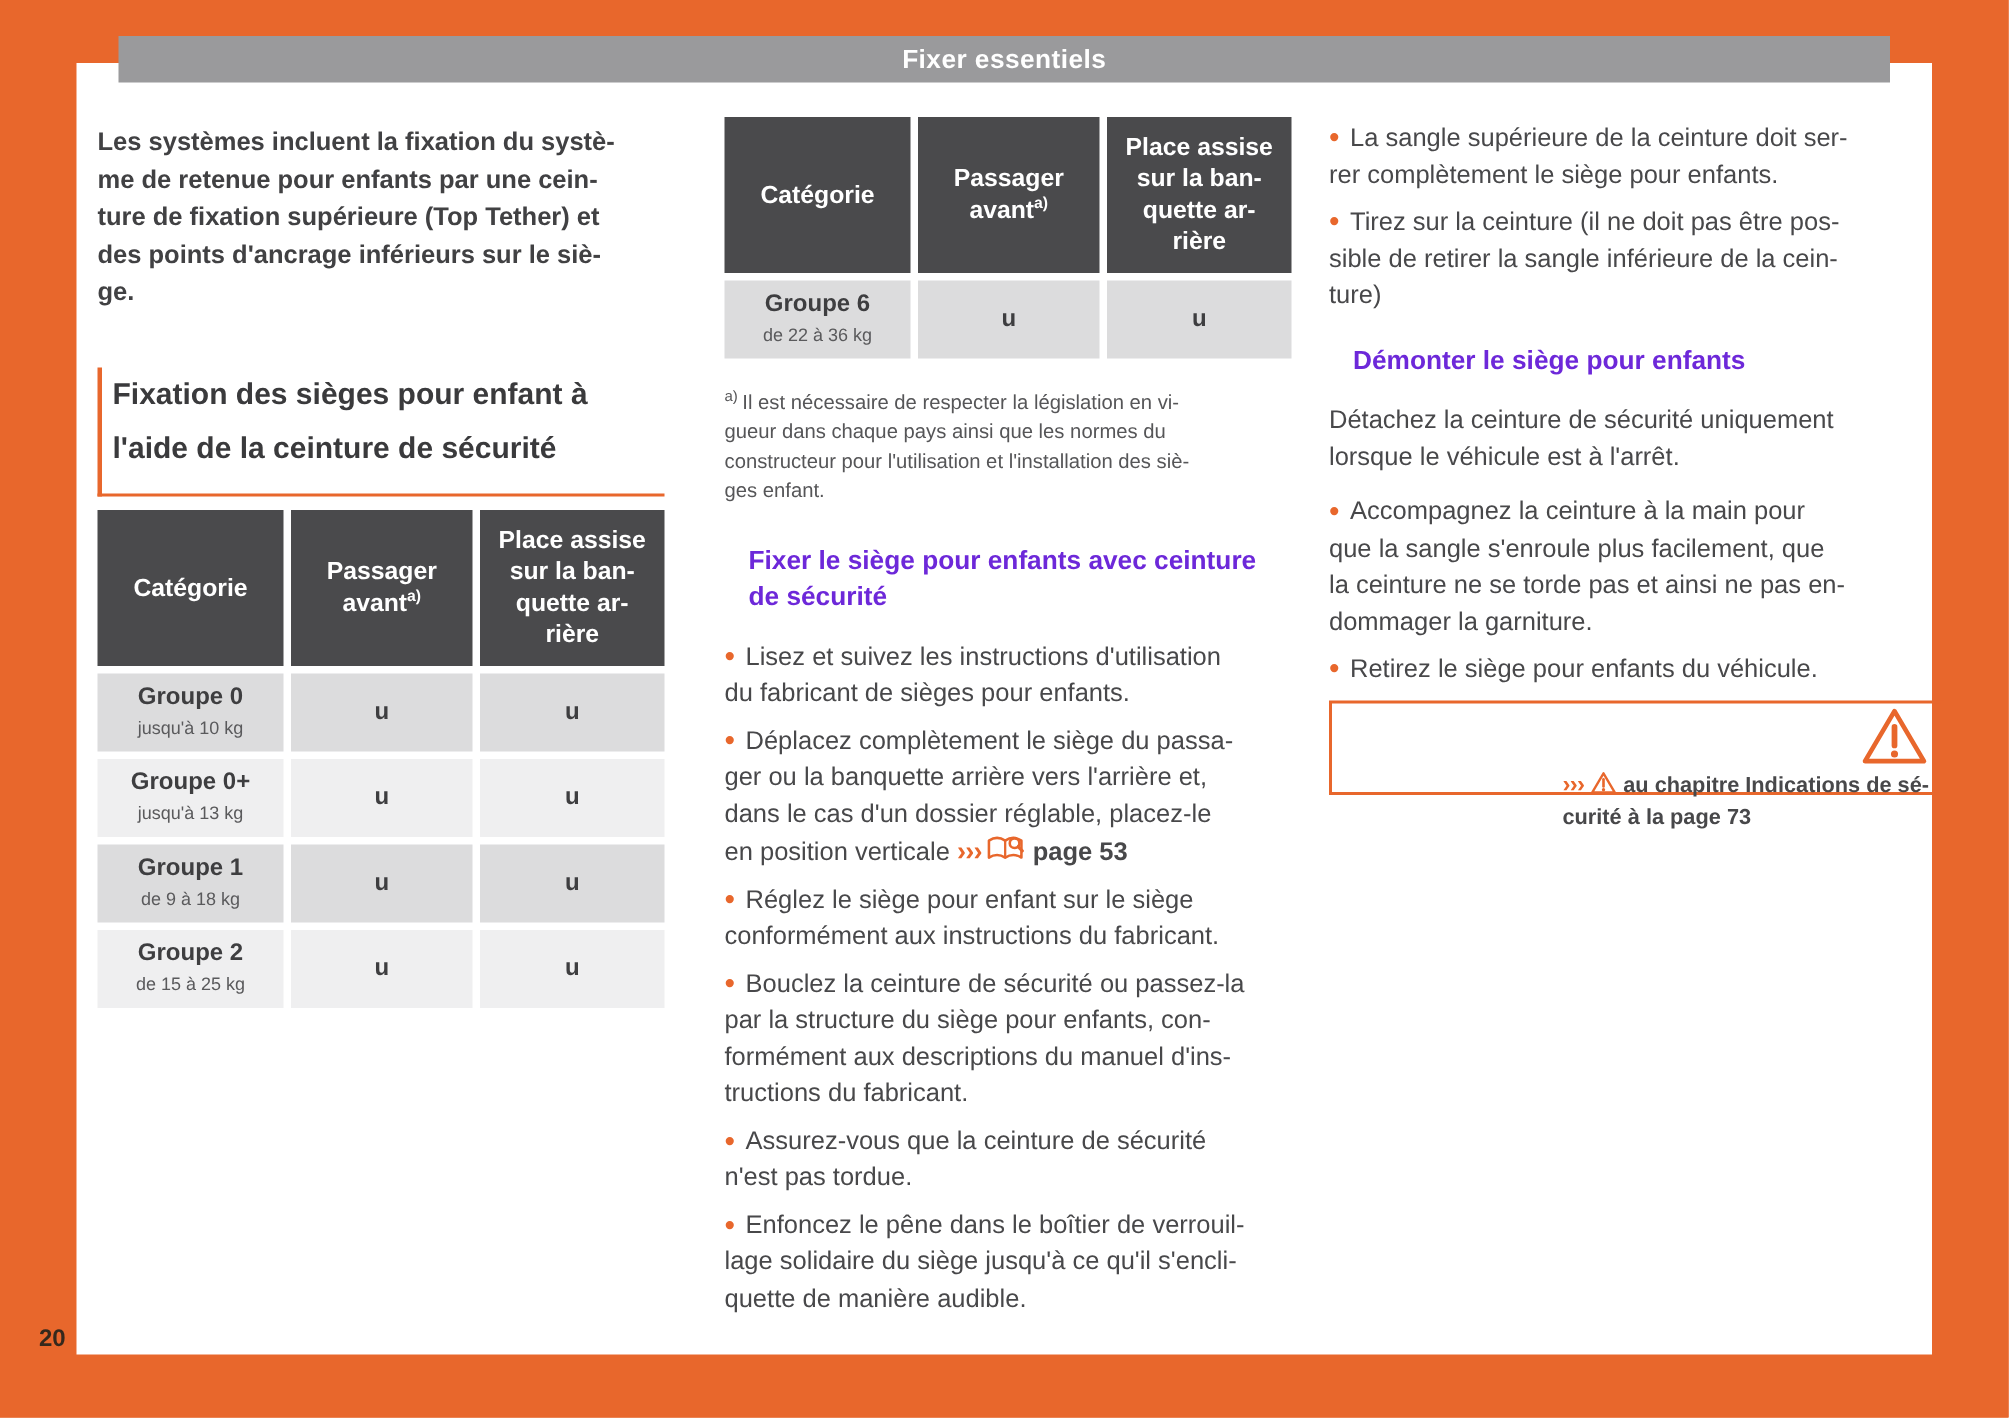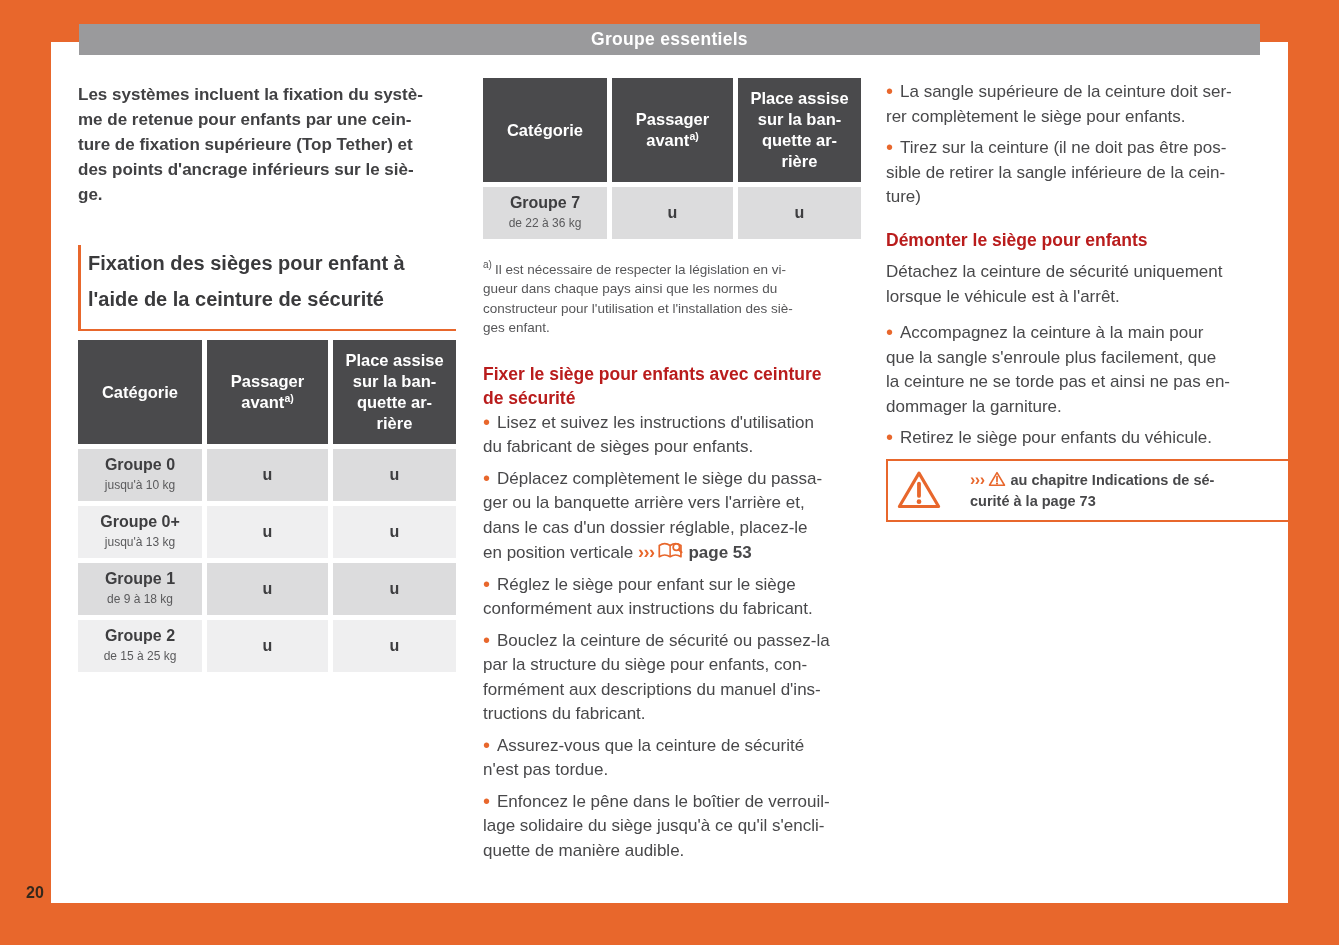--- a/index.html
+++ b/index.html
@@ -5,32 +5,32 @@
   html,body{margin:0;padding:0;background:#E8672C;}
   .page{position:relative;width:1339px;height:945px;background:#E8672C;overflow:hidden;
         font-family:"Liberation Sans","DejaVu Sans",sans-serif;color:#48484A;}
   .card{position:absolute;left:51px;top:42px;width:1237px;height:861px;background:#FFFFFF;}
   .header-bar{position:absolute;left:79px;top:24px;width:1181px;height:31px;background:#9A9A9C;
         display:flex;align-items:center;justify-content:center;z-index:3;}
   .header-bar span{color:#FFFFFF;font-weight:bold;font-size:17.5px;letter-spacing:.3px;}
   .pagenum{position:absolute;left:26px;top:884px;font-size:16px;font-weight:bold;color:#35281C;z-index:3;}
 
   .col{position:absolute;top:0;height:100%;}
-  .col1{left:27px;width:378px;}
+  .col1{left:14px;width:378px;}
   .col2{left:432px;width:378px;}
   .col3{left:835px;width:376px;}
 
   .pre{white-space:pre-line;}
   p{margin:0;}
   .body,.bullet{font-size:17px;line-height:24.5px;color:#48484A;}
   .intro{margin:40px 0 0;font-size:17px;line-height:25px;font-weight:bold;color:#414143;}
   .section-title{margin:38px 0 0;font-size:20px;line-height:36px;font-weight:bold;color:#3A3A3C;
         border-left:3px solid #E8672C;border-bottom:2px solid #E8672C;padding:0 0 12px 7px;}
   .mention{margin:14px 0 0;}
-  .subhead{margin:0;font-size:17.5px;line-height:24.5px;font-weight:bold;color:#b91c1c;}
+  .subhead{margin:16px;font-size:17.5px;line-height:24.5px;font-weight:bold;color:#6d28d9;}
 
   
   .ctable{display:grid;grid-template-columns:124px 121px 123px;gap:5px;background:#FFFFFF;}
   .t1{margin-top:9px;}
   .t2{margin-top:36px;}
   .th{background:#4A4A4C;color:#FFFFFF;height:104px;display:flex;flex-direction:column;
       align-items:center;justify-content:center;text-align:center;font-weight:bold;
       font-size:16.5px;line-height:21px;}
   .th sup{font-size:10.5px;vertical-align:super;line-height:0;}
   .td{height:52px;display:flex;flex-direction:column;align-items:center;justify-content:center;text-align:center;}
@@ -49,34 +49,34 @@
   .bullet::before{content:"•";color:#E8672C;display:inline-block;margin-right:7px;
         font-size:20px;line-height:1;vertical-align:-1px;}
   .chev{color:#E8672C;font-weight:bold;font-size:18px;letter-spacing:-.5px;}
   .pageref{color:#48484A;font-weight:bold;}
   .icon-book{vertical-align:-3px;margin:0 5px 0 4px;}
   .b1-col3{margin-top:38px;}
   .h-col3{margin-top:18px;}
   .p-col3{margin:8px 0 12px;}
 
   .warnbox{margin-top:8px;width:410px;height:63px;box-sizing:border-box;border:2px solid #E8672C;
-        display:flex;align-items:center;padding:0 8px;}
+        display:flex;align-items:flex-end;padding:0 8px;flex-direction:column;}
   .warn-icon-wrap{flex:0 0 44px;display:flex;align-items:center;justify-content:center;}
   .warn-text{margin-left:28px;font-size:14.5px;line-height:21px;font-weight:bold;color:#48484A;}
   .warn-text .chev{font-size:16px;}
   .warn-text b{white-space:pre;}
   .icon-tri-sm{vertical-align:-2px;margin:0 4px;}
 </style>
 </head>
 <body>
 
 <div class="page">
 
   <div class="header-bar">
-    <span>Groupe essentiels</span>
+    <span>Fixer essentiels</span>
   </div>
 
   <div class="card">
 
     <div class="col col1">
       <p class="intro pre">Les systèmes incluent la fixation du systè-
 me de retenue pour enfants par une cein-
 ture de fixation supérieure (Top Tether) et
 des points d'ancrage inférieurs sur le siè-
 ge.</p>
@@ -156,21 +156,21 @@
 avant</span><sup>a)</sup></div>
           </div>
         <div class="th">
             <span class="pre">Place assise
 sur la ban-
 quette ar-
 rière</span>
           </div>
 
         <div class="td cat shade-dark">
-            <b class="grp">Groupe 7</b>
+            <b class="grp">Groupe 6</b>
             <span class="rng">de 22 à 36 kg</span>
           </div>
         <div class="td u-cell shade-dark">
             <span>u</span>
           </div>
         <div class="td u-cell shade-dark">
             <span>u</span>
           </div>
       </div>
 

